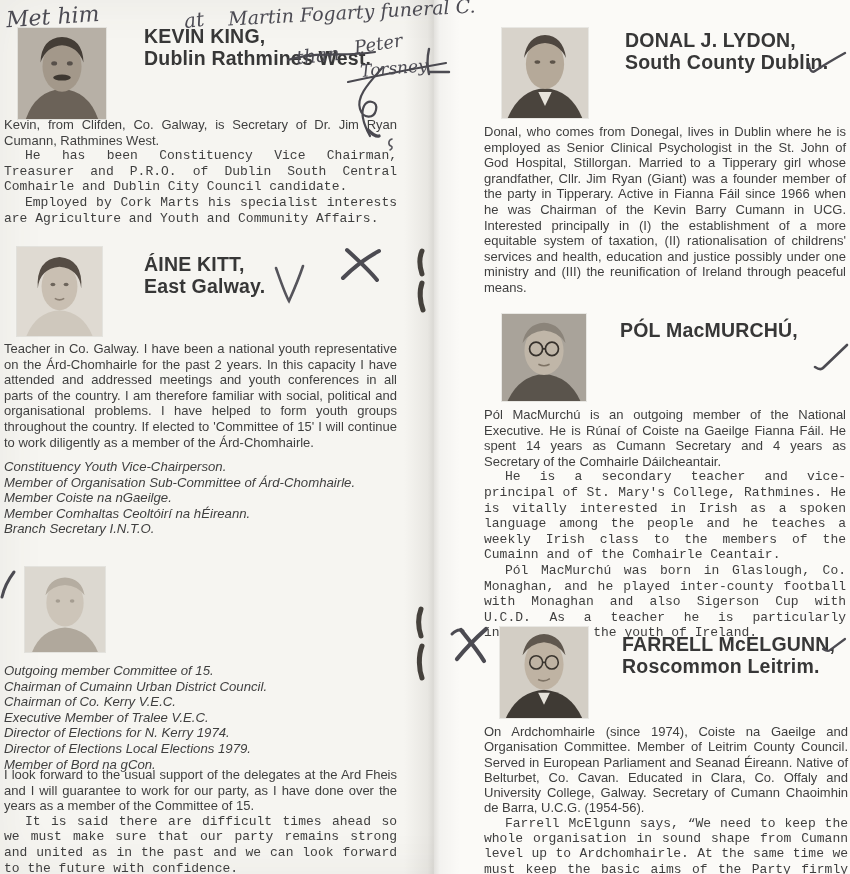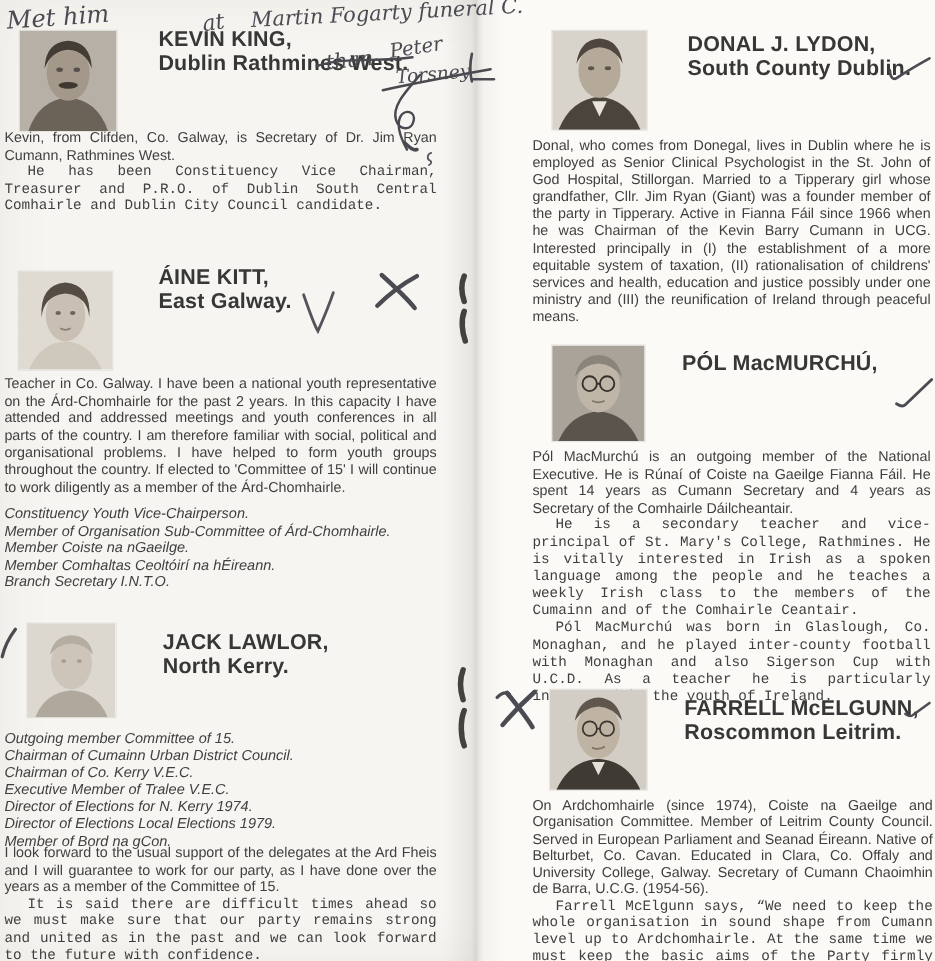--- a/index.html
+++ b/index.html
@@ -65,34 +65,35 @@
       <ellipse cx="53" cy="35" rx="3" ry="2" fill="#57504a"></ellipse>
     </svg>
   </figure>
   <header class="heading" style="left:144px;top:26px">
     <div>KEVIN KING,</div>
     <div>Dublin Rathmines West.</div>
   </header>
   <div class="bio" style="left:4px;top:117px;width:393px">
     <p>Kevin, from Clifden, Co. Galway, is Secretary of Dr. Jim Ryan Cumann, Rathmines West.</p>
     <p class="ind">He has been Constituency Vice Chairman, Treasurer and P.R.O. of Dublin South Central Comhairle and Dublin City Council candidate.</p>
+    <p class="ind">Employed by Cork Marts his specialist interests are Agriculture and Youth and Community Affairs.</p>
   </div>
 
   <figure class="photo" style="left:17px;top:247px;width:85px;height:89px;margin:0">
     <svg width="100%" height="100%" viewBox="0 0 90 90" preserveAspectRatio="none">
       <rect width="90" height="90" fill="#dfdad2"></rect>
       <path d="M10,90 Q20,66 45,64 Q70,66 80,90 Z" fill="#cfc8bd"></path>
       <ellipse cx="45" cy="40" rx="19" ry="24" fill="#c9bfb2"></ellipse>
       <path d="M22,42 Q20,12 45,10 Q70,12 68,42 Q66,22 45,20 Q24,22 22,42 Z" fill="#554c44"></path>
       <ellipse cx="38" cy="38" rx="2.6" ry="1.8" fill="#6d655c"></ellipse>
       <ellipse cx="52" cy="38" rx="2.6" ry="1.8" fill="#6d655c"></ellipse>
       <path d="M40,52 Q45,55 50,52" stroke="#8a7f72" stroke-width="1.6" fill="none"></path>
     </svg>
   </figure>
-  <header class="heading" style="left:144px;top:242px">
+  <header class="heading" style="left:144px;top:254px">
     <div>ÁINE KITT,</div>
     <div>East Galway.</div>
   </header>
   <div class="mark" style="left:272px;top:262px">
     <svg width="34" height="44" viewBox="0 0 34 44" fill="none" stroke="#55545b" stroke-width="2.6" stroke-linecap="round">
       <path d="M4,6 C9,20 13,32 17,39 C21,30 28,13 31,4"></path>
     </svg>
   </div>
   <div class="mark" style="left:338px;top:248px">
     <svg width="46" height="36" viewBox="0 0 46 36" fill="none" stroke="#4c4b52" stroke-width="4" stroke-linecap="round">
@@ -119,24 +120,20 @@
   <figure class="photo" style="left:25px;top:567px;width:80px;height:85px;margin:0">
     <svg width="100%" height="100%" viewBox="0 0 90 90" preserveAspectRatio="none">
       <rect width="90" height="90" fill="#dcd8d0"></rect>
       <path d="M8,90 Q18,66 45,64 Q72,66 82,90 Z" fill="#b0a89c"></path>
       <ellipse cx="45" cy="38" rx="21" ry="25" fill="#cdc5b9"></ellipse>
       <path d="M23,30 Q26,12 45,11 Q64,12 67,30 Q60,20 45,19 Q30,20 23,30 Z" fill="#b5ada1"></path>
       <ellipse cx="37" cy="36" rx="2.6" ry="1.8" fill="#a59d91"></ellipse>
       <ellipse cx="53" cy="36" rx="2.6" ry="1.8" fill="#a59d91"></ellipse>
     </svg>
   </figure>
-  <header class="heading" style="left:148px;top:574px">
-    <div>JACK LAWLOR,</div>
-    <div>North Kerry.</div>
-  </header>
   <div class="list" style="left:4px;top:663px">
     <p>Outgoing member Committee of 15.</p>
     <p>Chairman of Cumainn Urban District Council.</p>
     <p>Chairman of Co. Kerry V.E.C.</p>
     <p>Executive Member of Tralee V.E.C.</p>
     <p>Director of Elections for N. Kerry 1974.</p>
     <p>Director of Elections Local Elections 1979.</p>
     <p>Member of Bord na gCon.</p>
   </div>
   <div class="bio" style="left:4px;top:767px;width:393px">

